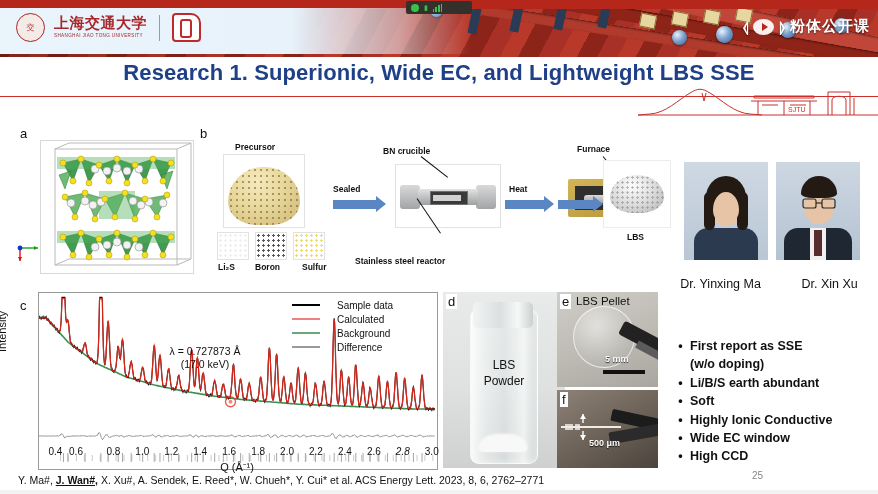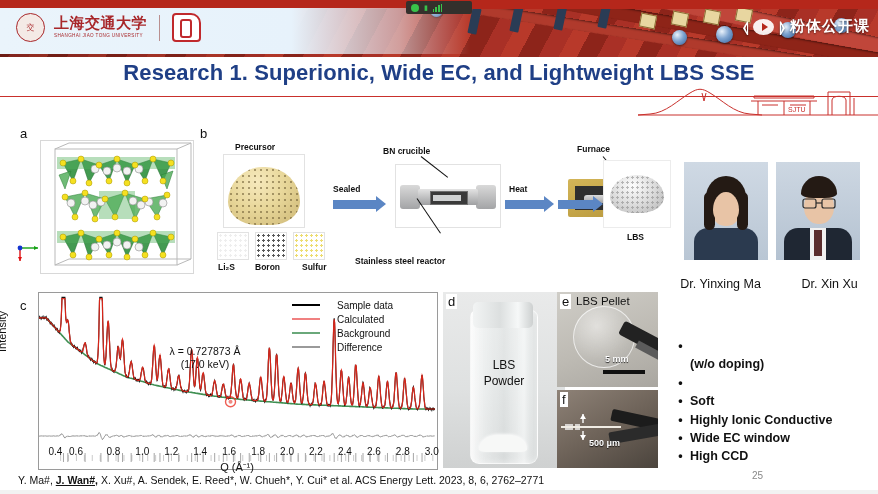--- a/index.html
+++ b/index.html
@@ -523,21 +523,21 @@
       <span style="left: 72.3636px;">0.8</span>
       <span style="left: 101.309px;">1.0</span>
       <span style="left: 130.255px;">1.2</span>
       <span style="left: 159.2px;">1.4</span>
       <span style="left: 188.145px;">1.6</span>
       <span style="left: 217.091px;">1.8</span>
       <span style="left: 246.036px;">2.0</span>
       <span style="left: 274.982px;">2.2</span>
       <span style="left: 303.927px;">2.4</span>
       <span style="left: 332.873px;">2.6</span>
-      <span style="left: 361.818px;">2.8</span>
+      <span style="left: 361.818px; font-style: italic;">2.8</span>
       <span style="left: 390.764px;">3.0</span>
     </div>
   <div class="xlab">Q (Å⁻¹)</div>
 
   <div class="panelD">
     <div class="vial"></div>
     <div class="vial-cap"></div>
     <div class="vial-pow"></div>
     <div class="dtxt" style="top:66px;">LBS</div>
     <div class="dtxt" style="top:82px;">Powder</div>
@@ -597,24 +597,26 @@
     </svg>
   </div>
   <div class="names">
     <span>Dr. Yinxing Ma</span>
     <span>Dr. Xin Xu</span>
   </div>
 
   <div class="bullets" id="bullets">
       <div class="bl">
         <span class="dot">•</span>
+        <span>First report as SSE</span>
       </div>
       <div class="bsub">(w/o doping)</div>
       <div class="bl">
         <span class="dot">•</span>
+        <span>Li/B/S earth abundant</span>
       </div>
       <div class="bl">
         <span class="dot">•</span>
         <span>Soft</span>
       </div>
       <div class="bl">
         <span class="dot">•</span>
         <span>Highly Ionic Conductive</span>
       </div>
       <div class="bl">

